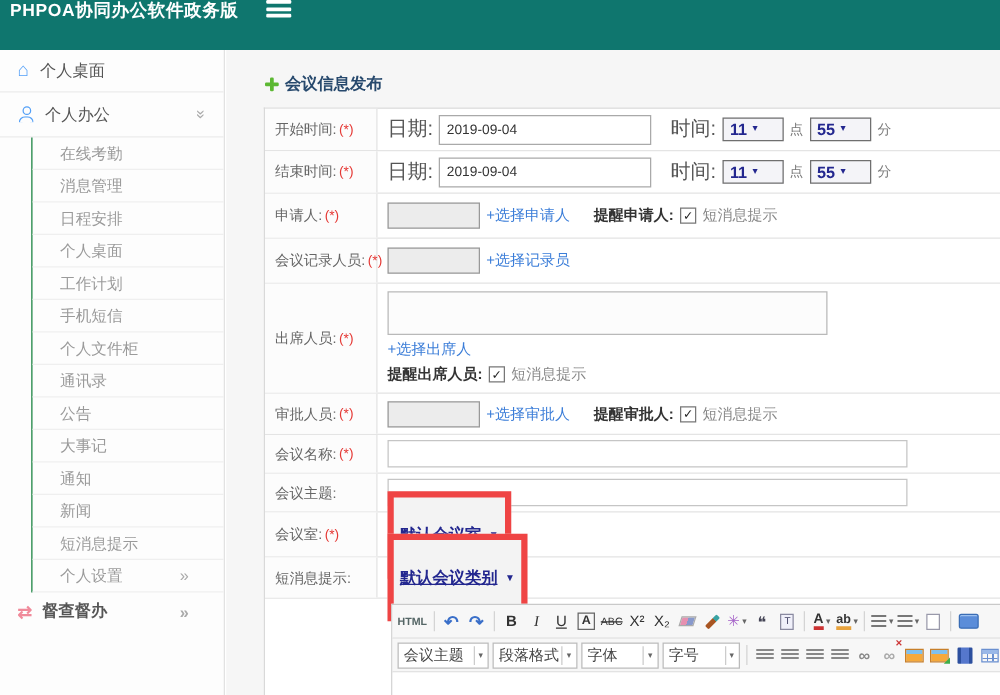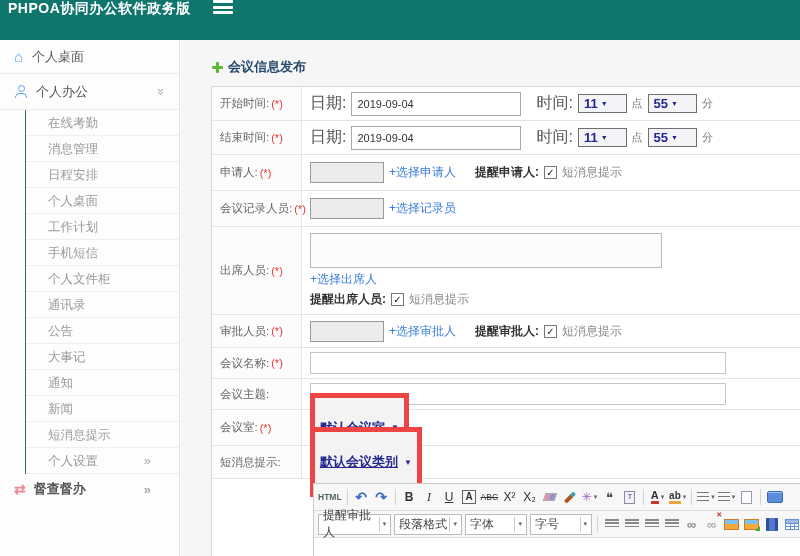--- a/index.html
+++ b/index.html
@@ -409,21 +409,21 @@
               <span class="tb">
                   <span class="icon-page"></span>
                 </span>
               <span class="sep"></span>
               <span class="tb">
                   <span class="icon-monitor"></span>
                 </span>
             </div>
             <div class="toolbar">
               <span class="dsel w76">
-                <span>提醒审批人</span>
+                <span>会议主题</span>
                 <i class="caret-s">▾</i>
               </span>
               <span class="dsel w70">
                 <span>段落格式</span>
                 <i class="caret-s">▾</i>
               </span>
               <span class="dsel w64">
                 <span>字体</span>
                 <i class="caret-s">▾</i>
               </span>

